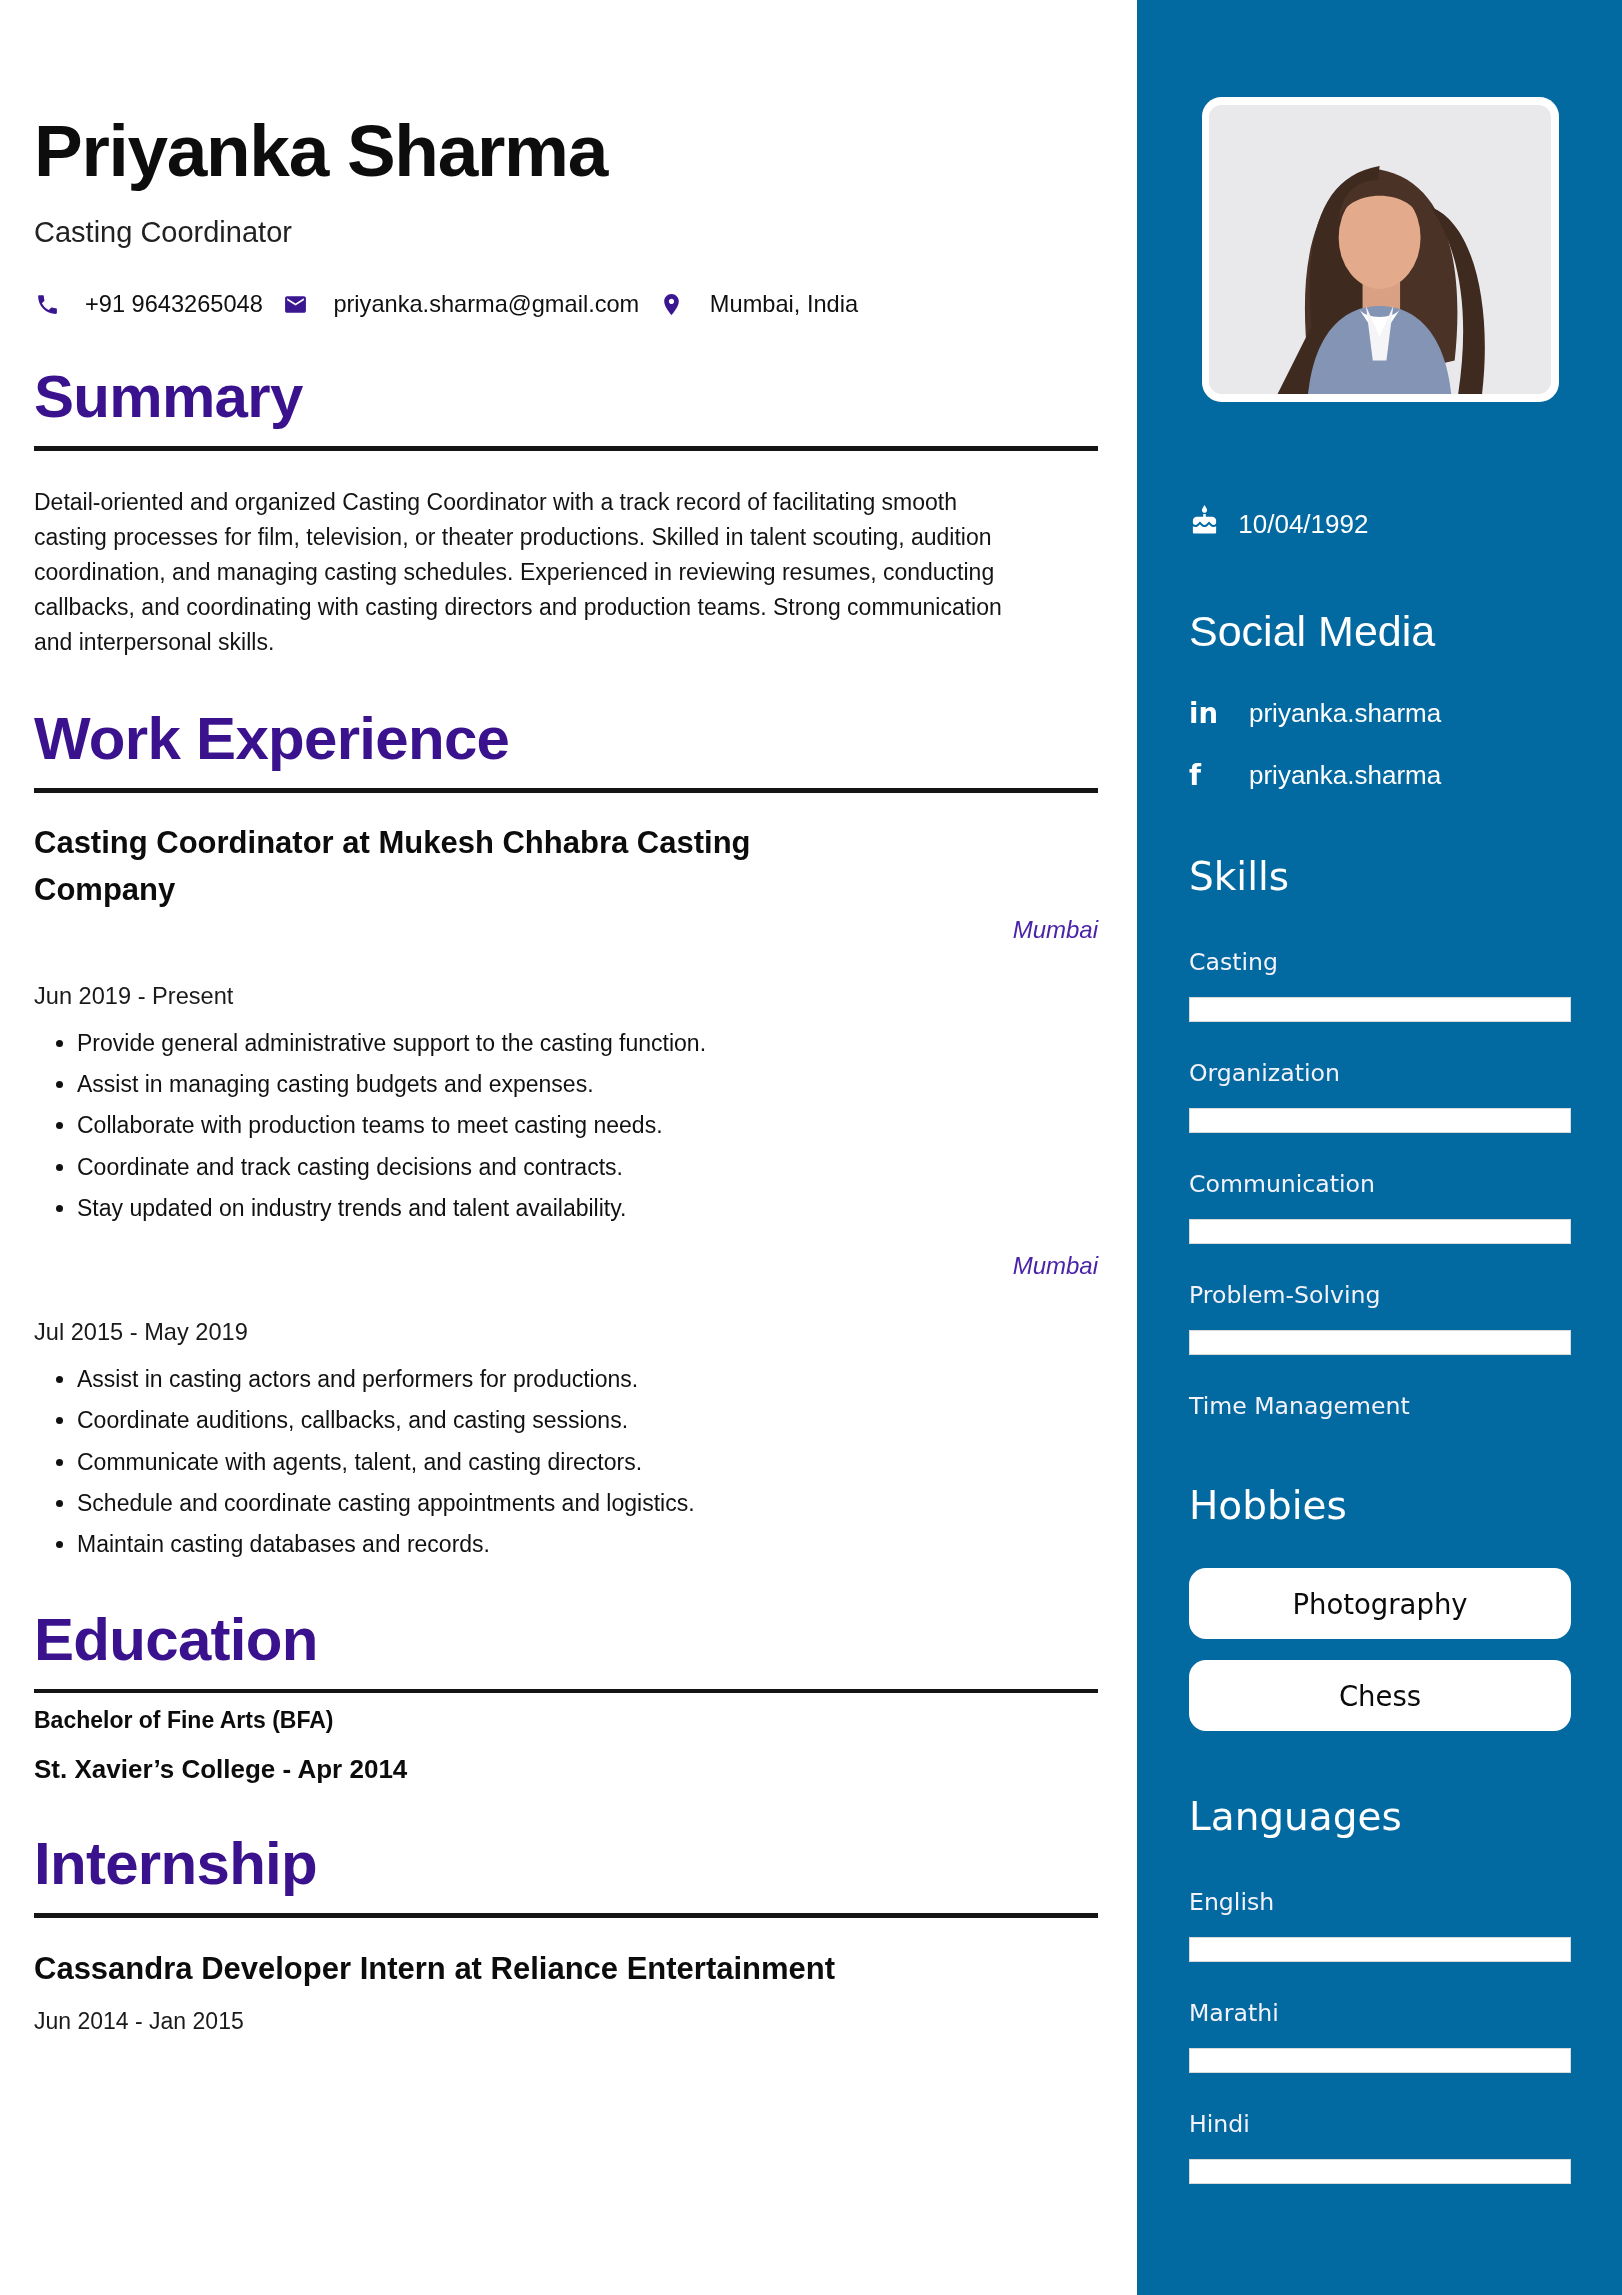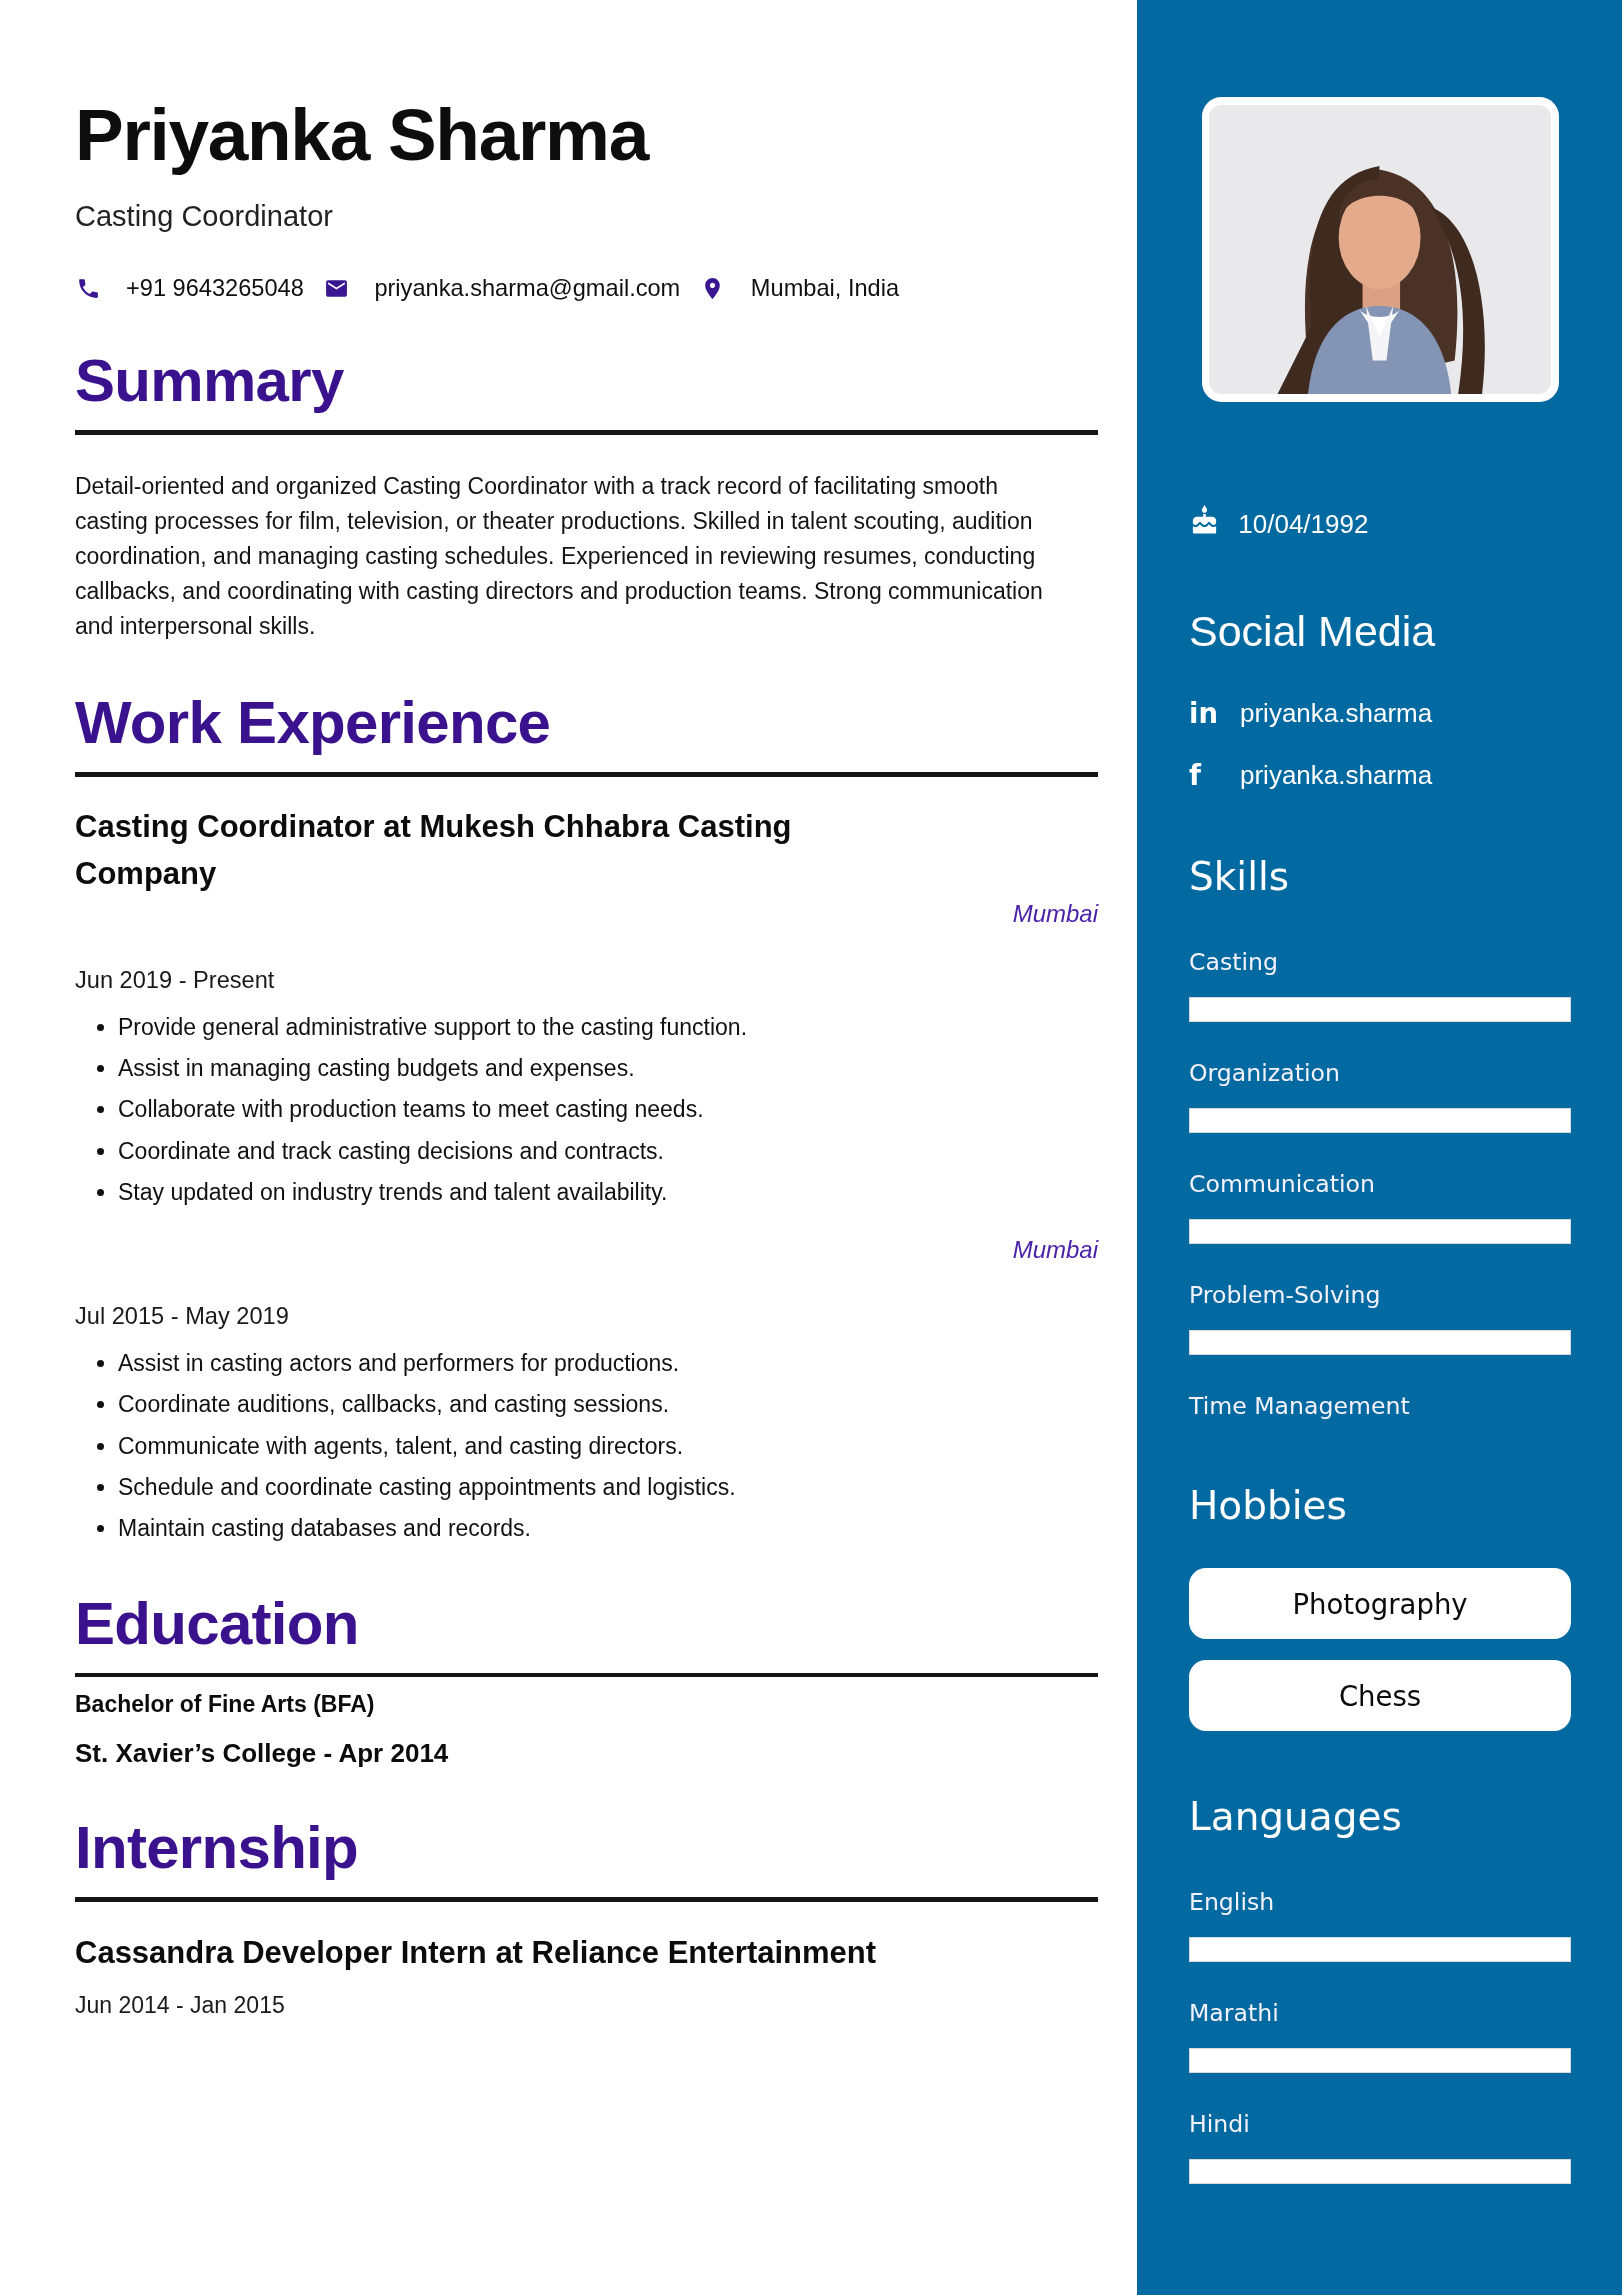--- a/index.html
+++ b/index.html
@@ -1,21 +1,21 @@
 <!DOCTYPE html>
 <html style="font-size:10.5px"><head>
 <meta charset="utf-8">
 <style>
   html,body{margin:0;padding:0;background:#fff;}
   .page{position:relative;width:1622px;height:2295px;background:#ffffff;
         font-family:"Liberation Sans",sans-serif;color:#111;overflow:hidden;}
 
   
-  .main{position:absolute;left:0;top:0;width:1137px;box-sizing:border-box;
-        padding:98px 39px 0 75px;}
+  .main{position:absolute;left:0;top:16px;width:1137px;box-sizing:border-box;
+        padding:98px 39px 0 34px;}
   .name{font-size:73px;font-weight:bold;letter-spacing:-1.3px;line-height:1;color:#0d0d0d;margin:0;}
   .subtitle{margin-top:29px;font-size:29px;color:#222;}
   .contact{margin-top:42px;display:flex;flex-direction:row;gap:19.6px;}
   .contact-row{display:flex;align-items:center;gap:25px;font-size:23.6px;color:#101010;}
   .contact-row .cicon{width:26px;height:26px;flex:0 0 26px;display:flex;align-items:center;justify-content:center;}
   .contact-row svg{width:25px;height:25px;fill:#3a1691;}
 
   .section{margin-top:47px;}
   .section-heading{font-size:60px;font-weight:bold;letter-spacing:-0.7px;line-height:1.05;color:#3a128e;}
   .rule{height:4.6px;background:#151515;margin-top:18.3px;width:100%;}
@@ -42,21 +42,21 @@
                padding:7.9px;box-sizing:border-box;}
   .photo{width:100%;height:100%;border-radius:13px;overflow:hidden;background:#e9e9ec;}
   .photo svg{width:100%;height:100%;display:block;}
 
   .birthday{display:flex;align-items:center;gap:18.3px;margin-top:103px;font-size:26px;}
   .birthday svg{width:31px;height:31px;fill:#ffffff;}
 
   .sb-heading{font-size:43px;font-weight:normal;line-height:1.05;margin-top:66px;}
   .sb-heading.wide{font-family:"DejaVu Sans",sans-serif;font-size:39px;}
 
-  .social-row{display:flex;align-items:center;gap:21px;font-size:26px;}
+  .social-row{display:flex;align-items:center;gap:30px;font-size:26px;}
   .social-row.first{margin-top:43px;}
   .social-row.next{margin-top:30px;}
   .social-glyph{display:inline-block;min-width:30px;font-weight:bold;font-size:27.5px;
                 font-family:"DejaVu Sans",sans-serif;}
 
   .meter{margin-top:0;}
   .meter-label{font-family:"DejaVu Sans",sans-serif;font-size:23.6px;color:#f4f2fb;}
   .meter .meter-label{margin-top:37px;}
   .meter.first .meter-label{margin-top:50px;}
   .bar-track{margin-top:21px;height:25px;background:#2e0a7b;}

